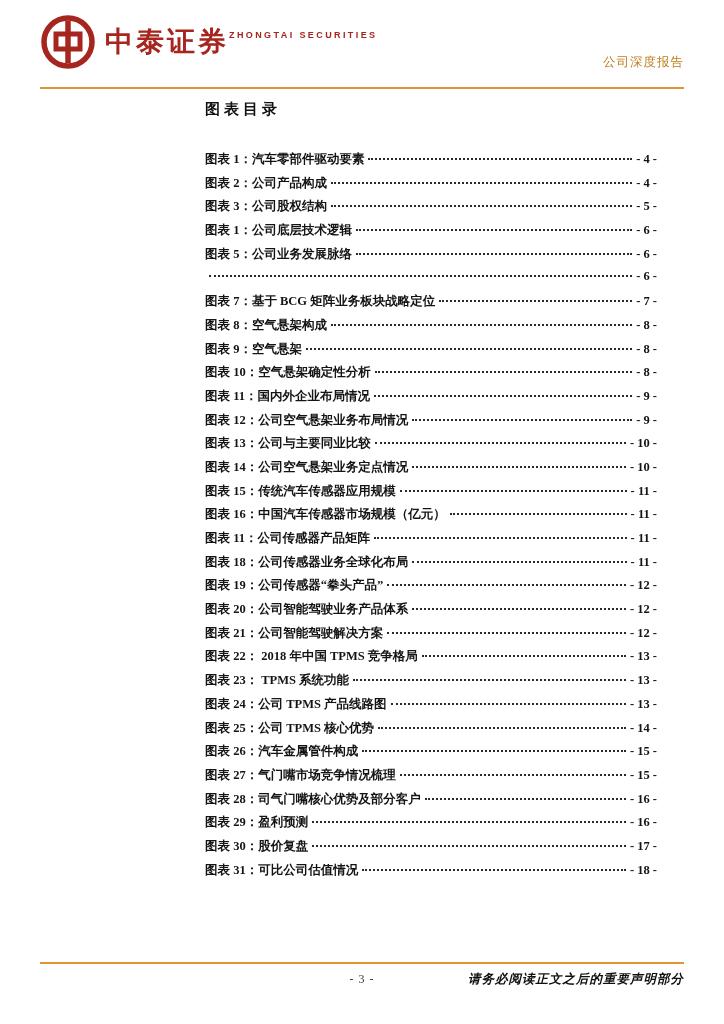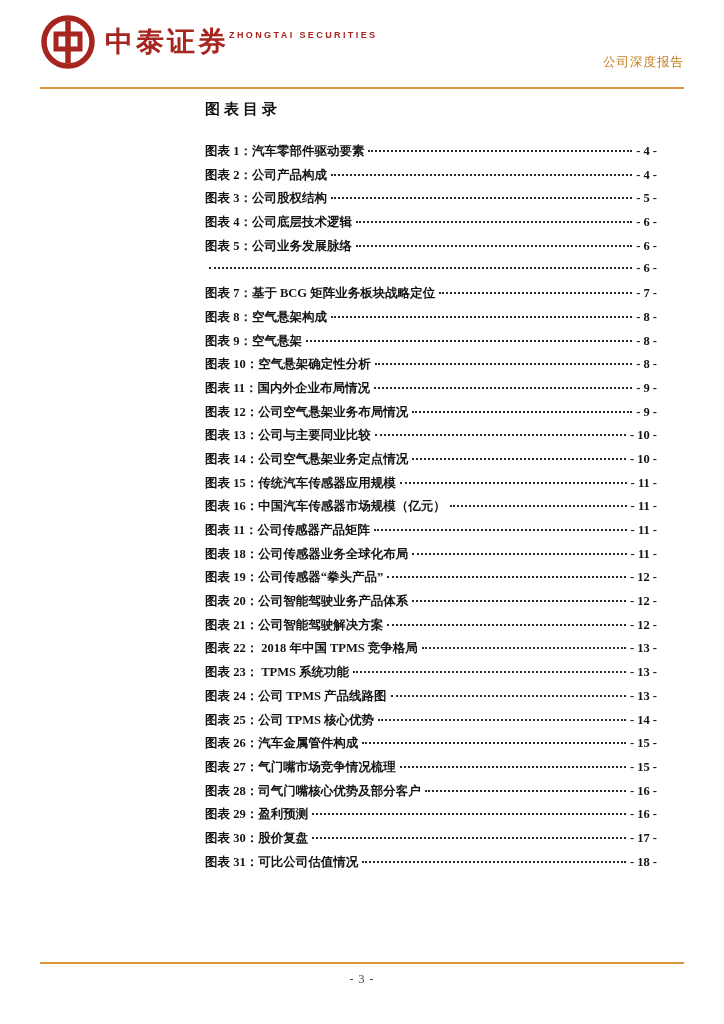--- a/index.html
+++ b/index.html
@@ -61,21 +61,21 @@
   .content {
     position: absolute;
     left: 205px; top: 100px;
     width: 452px;
   }
   .toc-title {
     font-size: 15px;
     font-weight: bold;
     color: #111;
     letter-spacing: 4px;
-    margin-bottom: 24px;
+    margin-bottom: 32px;
   }
   .toc-list { display: flex; flex-direction: column; }
   .toc-entry {
     display: flex;
     align-items: baseline;
     height: 23.7px;
     font-size: 12.5px;
     font-weight: bold;
     color: #141414;
     cursor: pointer;
@@ -160,21 +160,21 @@
     <span class="toc-page">- 4 -</span>
   </div>
 
   <div class="toc-entry">
     <span class="toc-text">图表 3：公司股权结构</span>
     <span class="toc-leader"></span>
     <span class="toc-page">- 5 -</span>
   </div>
 
   <div class="toc-entry">
-    <span class="toc-text">图表 4：公司底层技术逻辑</span>
+    <span class="toc-text">图表 1：公司底层技术逻辑</span>
     <span class="toc-leader"></span>
     <span class="toc-page">- 6 -</span>
   </div>
 
   <div class="toc-entry">
     <span class="toc-text">图表 5：公司业务发展脉络</span>
     <span class="toc-leader"></span>
     <span class="toc-page">- 6 -</span>
   </div>
 
@@ -332,15 +332,16 @@
     <span class="toc-leader"></span>
     <span class="toc-page">- 18 -</span>
   </div>
 </div>
   </main>
 
   <div class="footer-rule"></div>
 
   <footer class="footer">
     <div class="page-number">- 3 -</div>
+    <div class="disclaimer">请务必阅读正文之后的重要声明部分</div>
   </footer>
 
 </div>
 
 </body></html>

